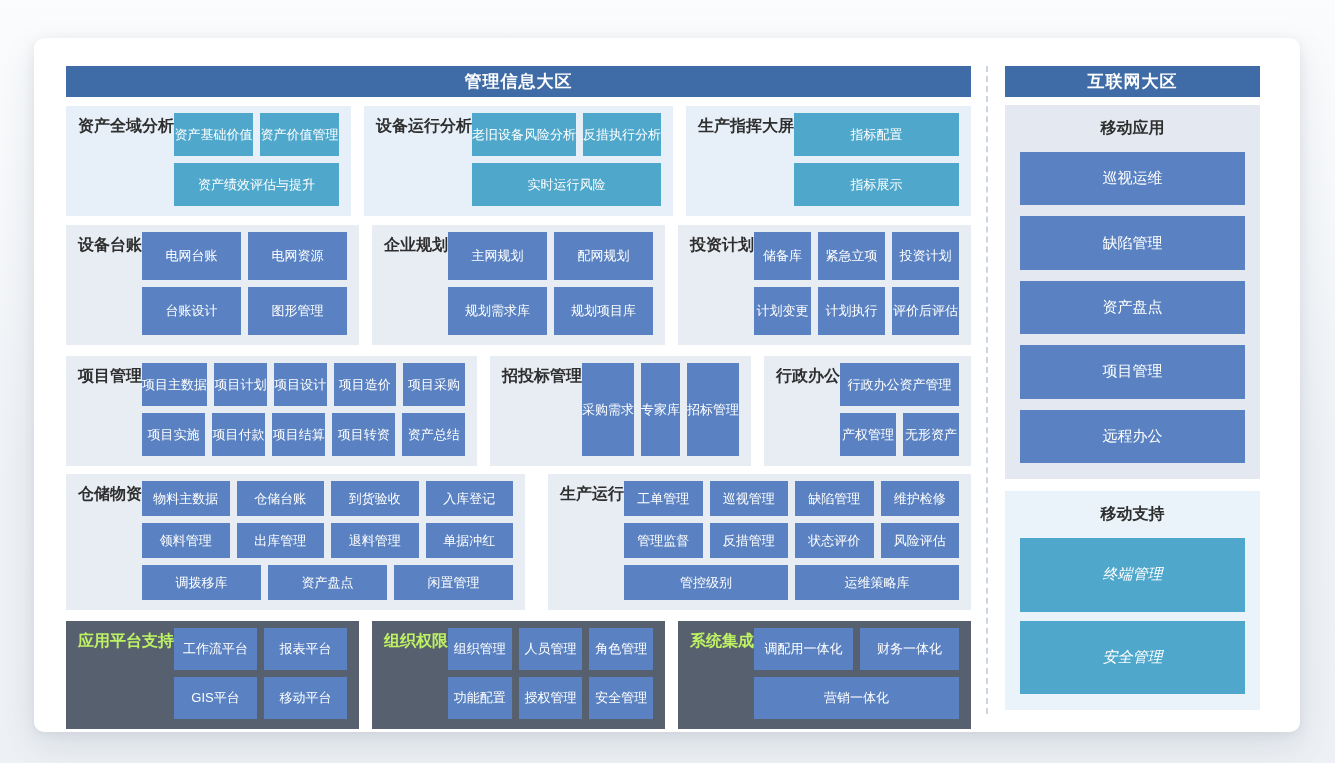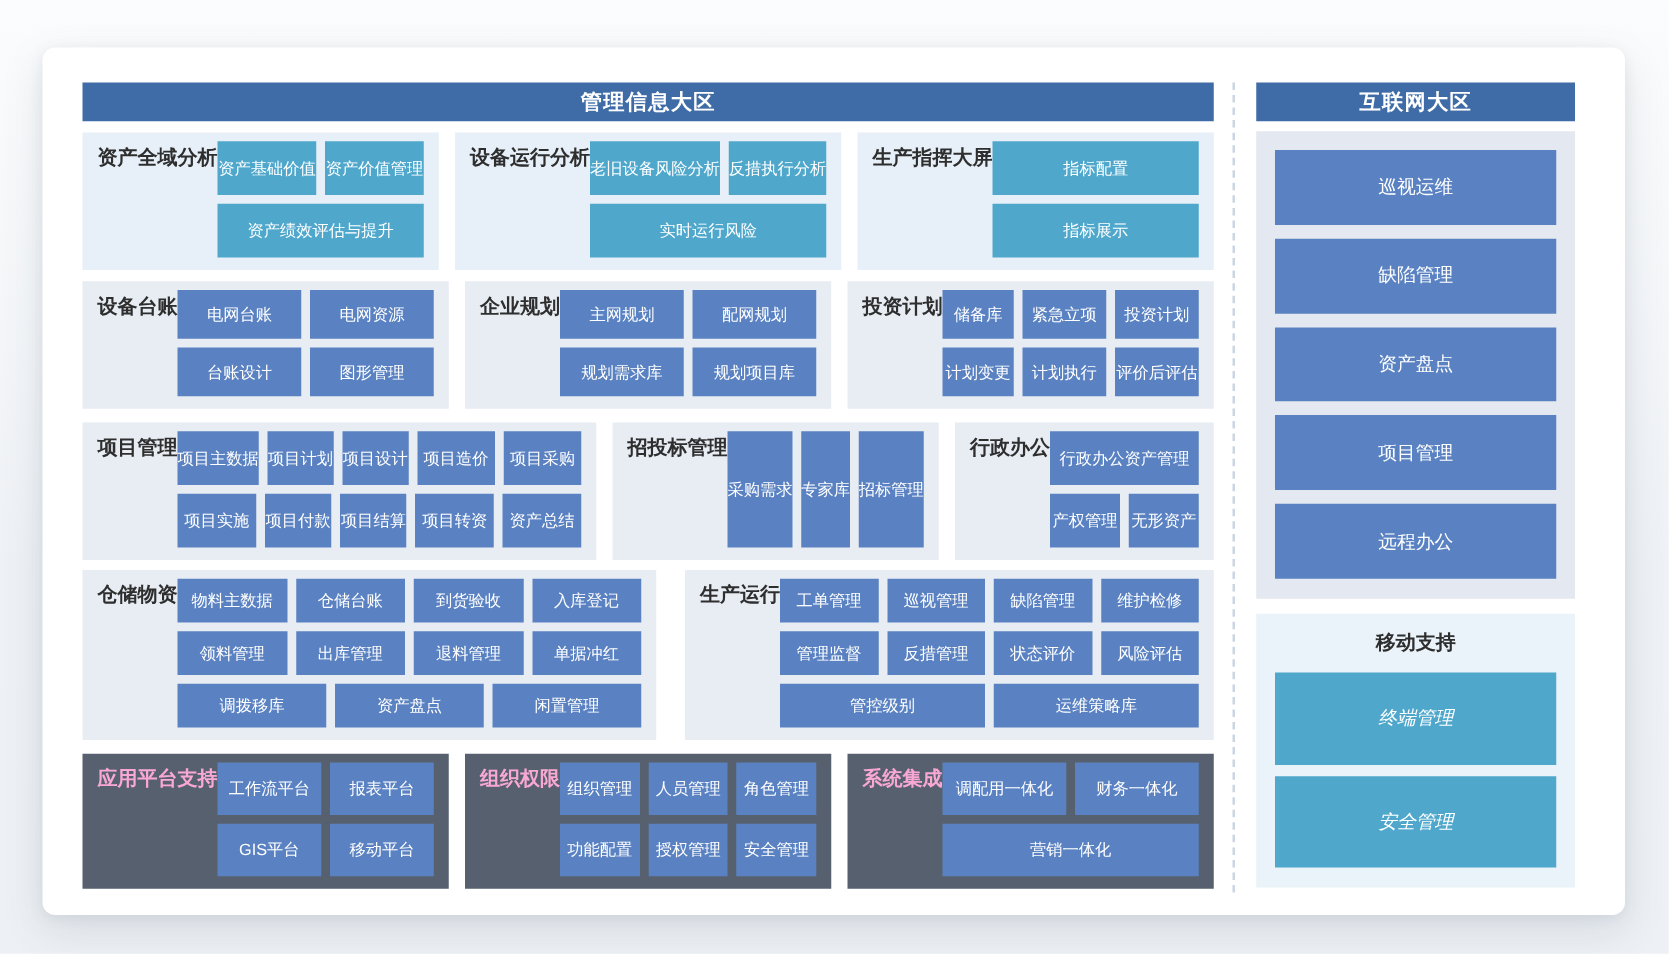--- a/index.html
+++ b/index.html
@@ -19,28 +19,28 @@
   .divider{position:absolute;left:952px;top:28px;height:648px;width:0;border-left:2px dashed #ccd6e3;}
 
   .zone-header{
     height:31px;line-height:31px;text-align:center;
     background:#3f6ca6;color:#ffffff;font-size:17px;font-weight:bold;
     letter-spacing:1px;
   }
 
   .prow{display:grid;gap:13px;}
   .r1{grid-template-columns:1fr 1fr 1fr;height:110px;margin-top:9px;}
-  .r2{grid-template-columns:1fr 1fr 1fr;height:102px;margin-top:9px;}
+  .r2{grid-template-columns:1fr 1fr 1fr;height:120px;margin-top:9px;}
   .r3{grid-template-columns:425fr 245fr 214fr;height:110px;margin-top:11px;}
   .r4{grid-template-columns:459fr 423fr;gap:23px;height:136px;margin-top:8px;}
   .r5{grid-template-columns:1fr 1fr 1fr;height:108px;margin-top:11px;}
 
   .panel{box-sizing:border-box;padding:7px 12px 10px;display:flex;flex-direction:row;}
   .panel-title{text-align:center;font-size:16px;font-weight:bold;color:#2e2e2e;margin:3px 0 8px;white-space:nowrap;}
-  .dark .panel-title{color:#f9a8d4;}
+  .dark .panel-title{color:#bef264;}
 
   .bg-blue-light{background:#e7f0f8;}
   .bg-gray-light{background:#e8edf4;}
   .dark{background:#57606e;}
   .bg-mobile-app{background:#e4e9f1;}
   .bg-mobile-support{background:#e9f3f9;}
 
   .btn-rows{flex:1;display:flex;flex-direction:column;gap:7px;}
   .btn-row{flex:1;display:flex;gap:7px;}
   .btn{
@@ -284,20 +284,21 @@
       </section>
     </div>
   </div>
 
   <div class="divider"></div>
 
   <div class="right-zone">
     <div class="zone-header">互联网大区</div>
 
     <section class="right-panel bg-mobile-app mobile-app">
+      <h3 class="panel-title">移动应用</h3>
       <div class="btn-col">
         <div class="btn blue">巡视运维</div>
         <div class="btn blue">缺陷管理</div>
         <div class="btn blue">资产盘点</div>
         <div class="btn blue">项目管理</div>
         <div class="btn blue">远程办公</div>
       </div>
     </section>
 
     <section class="right-panel bg-mobile-support mobile-support">

